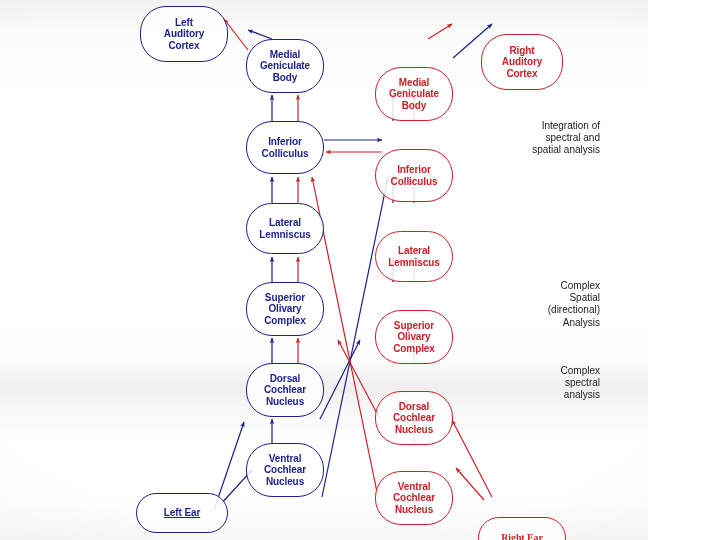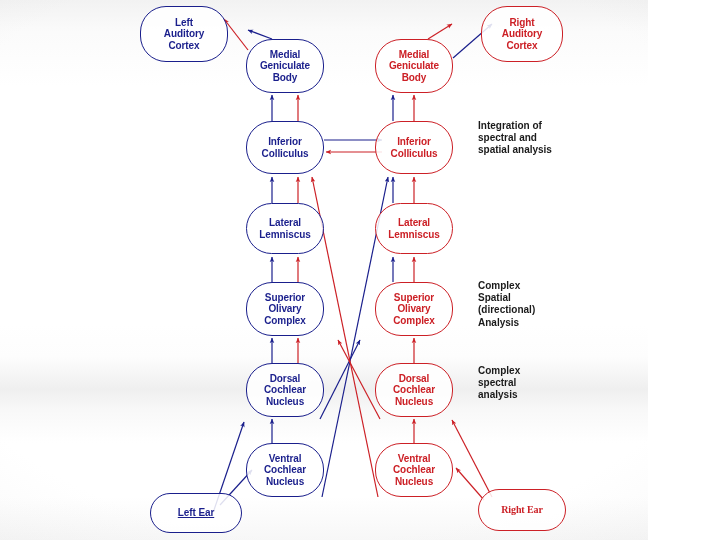--- a/index.html
+++ b/index.html
@@ -25,25 +25,25 @@
     position:absolute;box-sizing:border-box;
     display:flex;align-items:center;justify-content:center;
     text-align:center;line-height:1.12;
     background:rgba(255,255,255,0.86);
     border-style:solid;border-width:1.3px;
     font-weight:bold;
     letter-spacing:-0.1px;
     z-index:5;
   }
   .node.blue{border-color:#1a1f8c;color:#1a1f8c;border-radius:26px/26px;}
-  .node.red {border-color:#cc2026;color:#cc2026;border-radius:26px/26px;}
+  .node.red {border-color:#cc2026;color:#cc2026;border-radius:26px/26px;margin-top:28px;}
 
   .ann{
-    position:absolute;text-align:left;color:#1a1a1a;
-    font-weight:bold;line-height:1.22;z-index:5;
+    position:absolute;text-align:right;color:#1a1a1a;
+    font-weight:normal;line-height:1.22;z-index:5;
   }
 </style>
 </head>
 <body>
 
 <div id="stage">
 
   <svg id="wires" viewBox="0 0 720 540" xmlns="http://www.w3.org/2000/svg">
     <defs>
       <marker id="ahB" viewBox="0 0 10 10" refX="8.5" refY="5" markerWidth="5" markerHeight="5" orient="auto-start-reverse">
@@ -131,21 +131,21 @@
       <div class="node blue" style="left: 246px; top: 363px; width: 78px; height: 54px; font-size: 10px;">
         <span style="white-space: pre-line;">Dorsal
 Cochlear
 Nucleus</span>
       </div>
       <div class="node blue" style="left: 246px; top: 443px; width: 78px; height: 54px; font-size: 10px;">
         <span style="white-space: pre-line;">Ventral
 Cochlear
 Nucleus</span>
       </div>
-      <div class="node blue" style="left: 150px; top: 493px; width: 92px; height: 40px; font-size: 10px; text-decoration: underline;">
+      <div class="node blue" style="left: 136px; top: 493px; width: 92px; height: 40px; font-size: 10px; text-decoration: underline;">
         <span style="white-space: pre-line;">Left Ear</span>
       </div>
       <div class="node red" style="left: 481px; top: 6px; width: 82px; height: 56px; font-size: 10px;">
         <span style="white-space: pre-line;">Right
 Auditory
 Cortex</span>
       </div>
       <div class="node red" style="left: 375px; top: 39px; width: 78px; height: 54px; font-size: 10px;">
         <span style="white-space: pre-line;">Medial
 Geniculate

